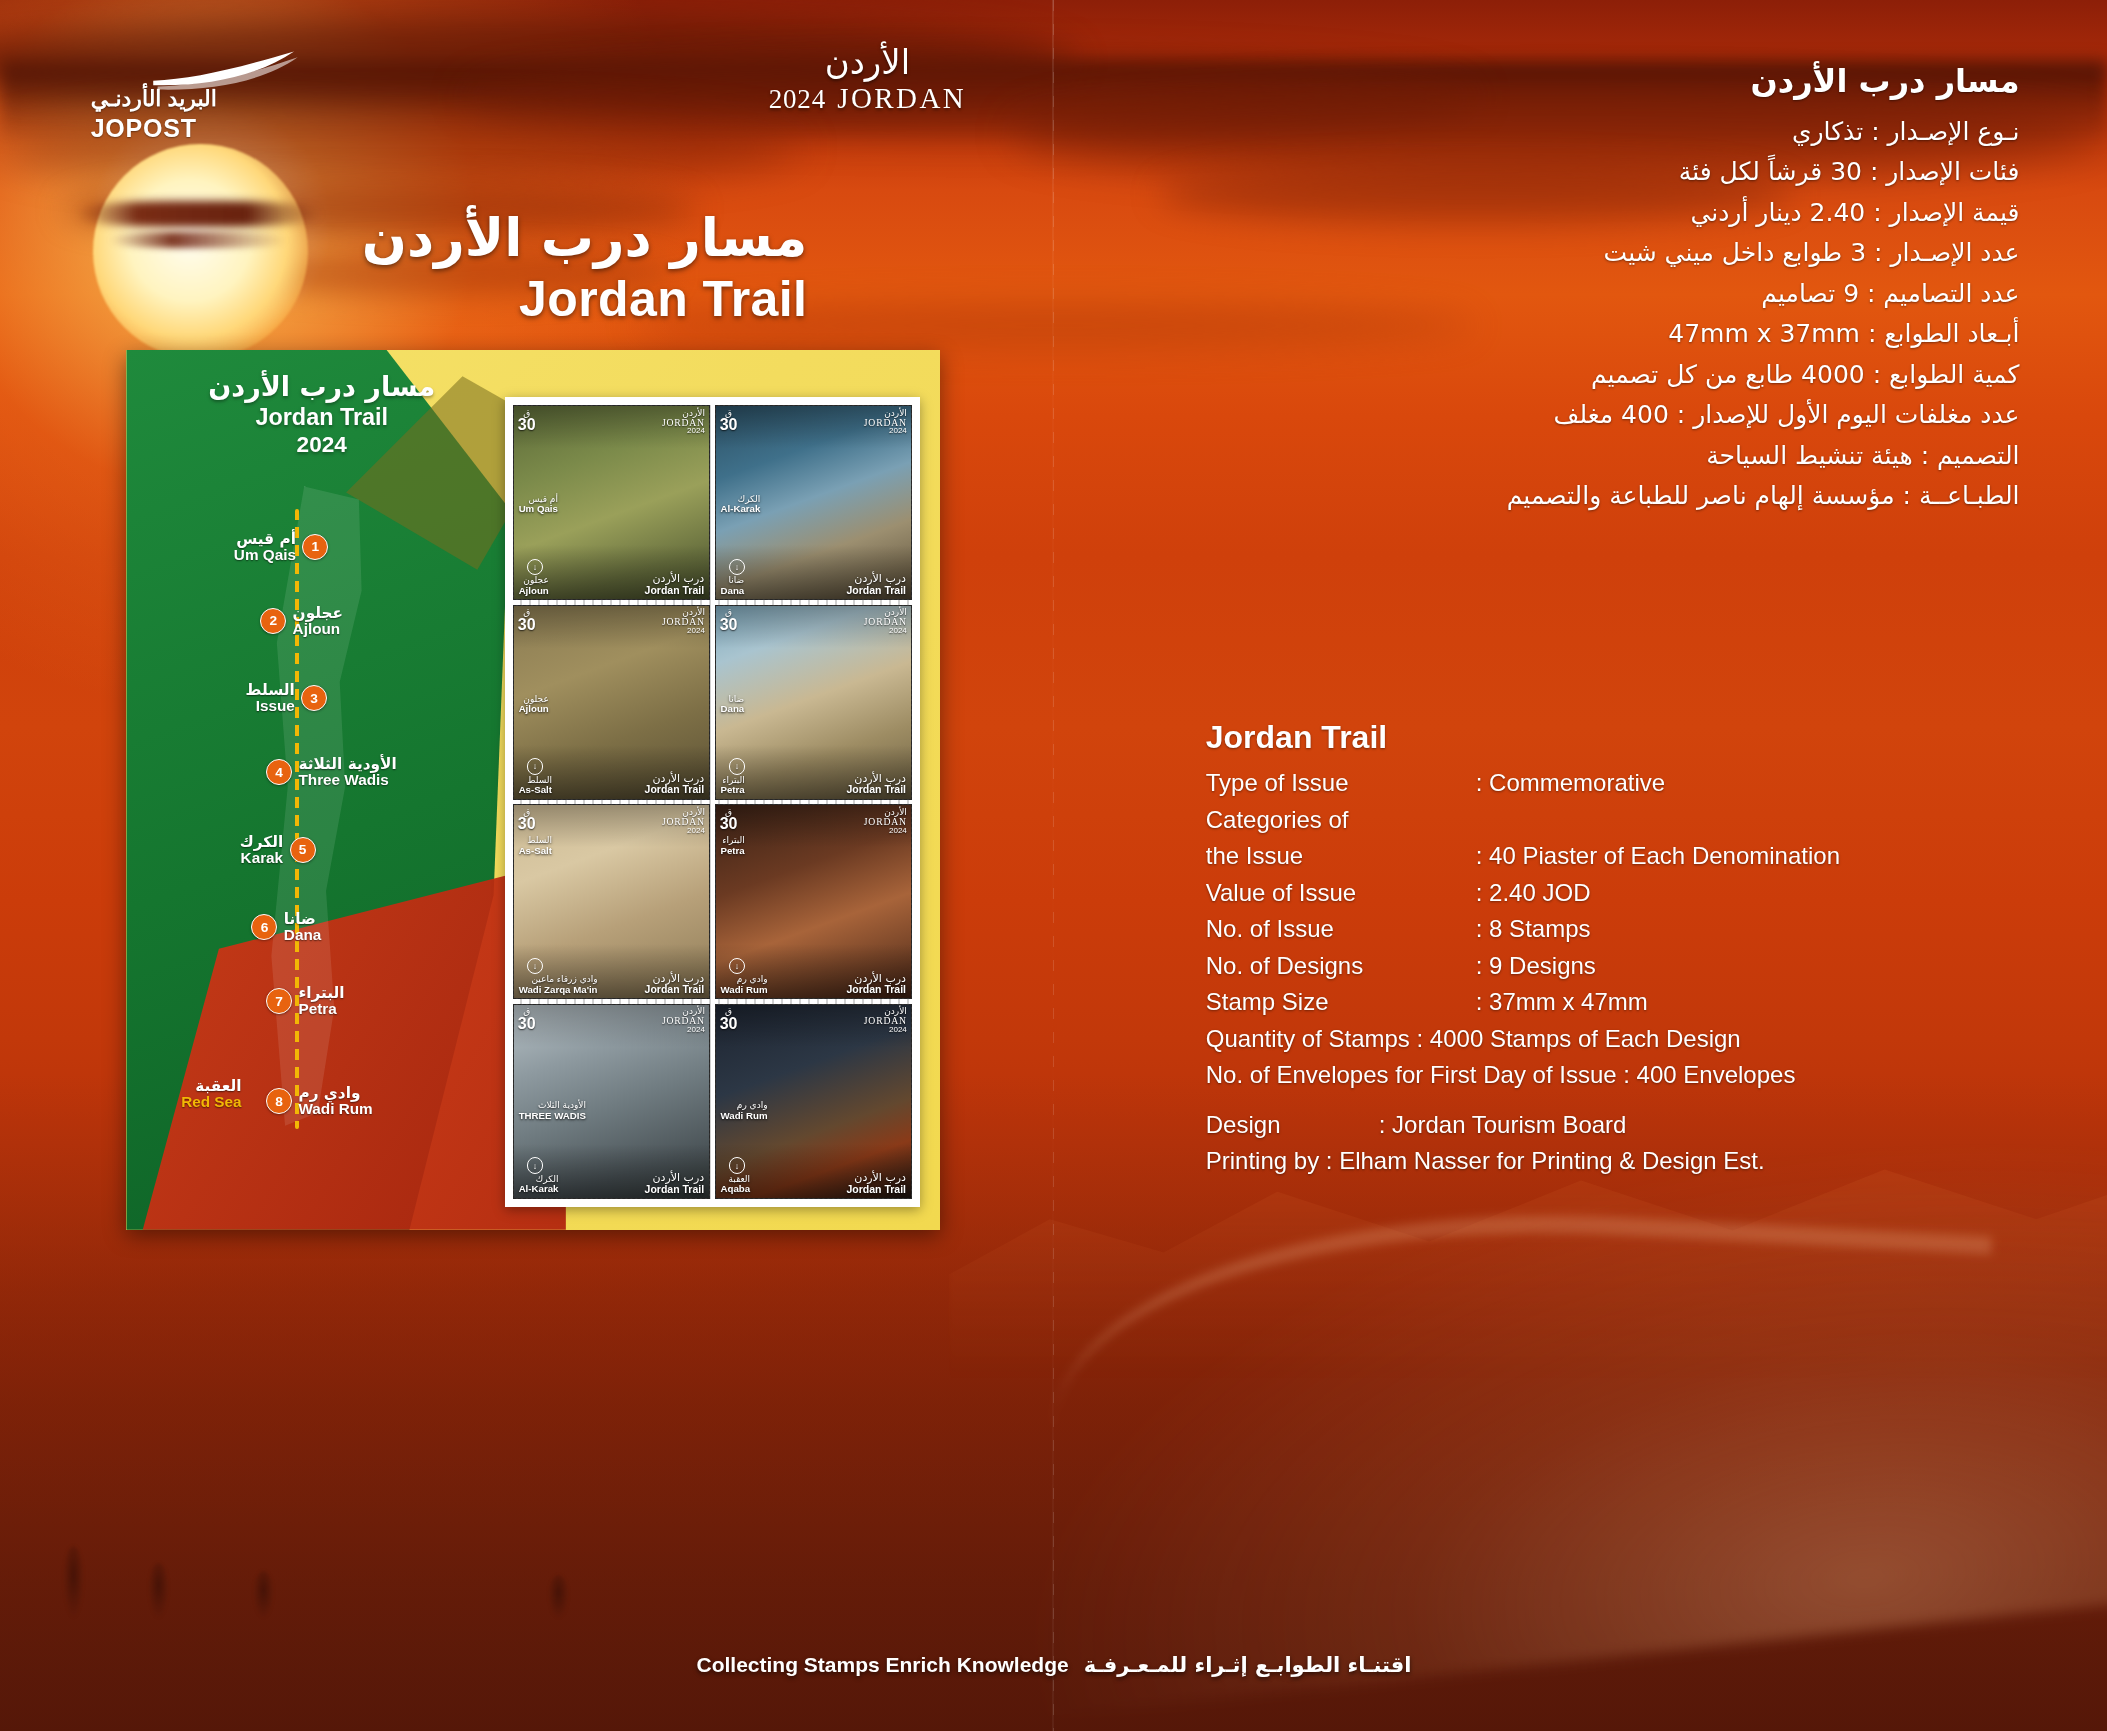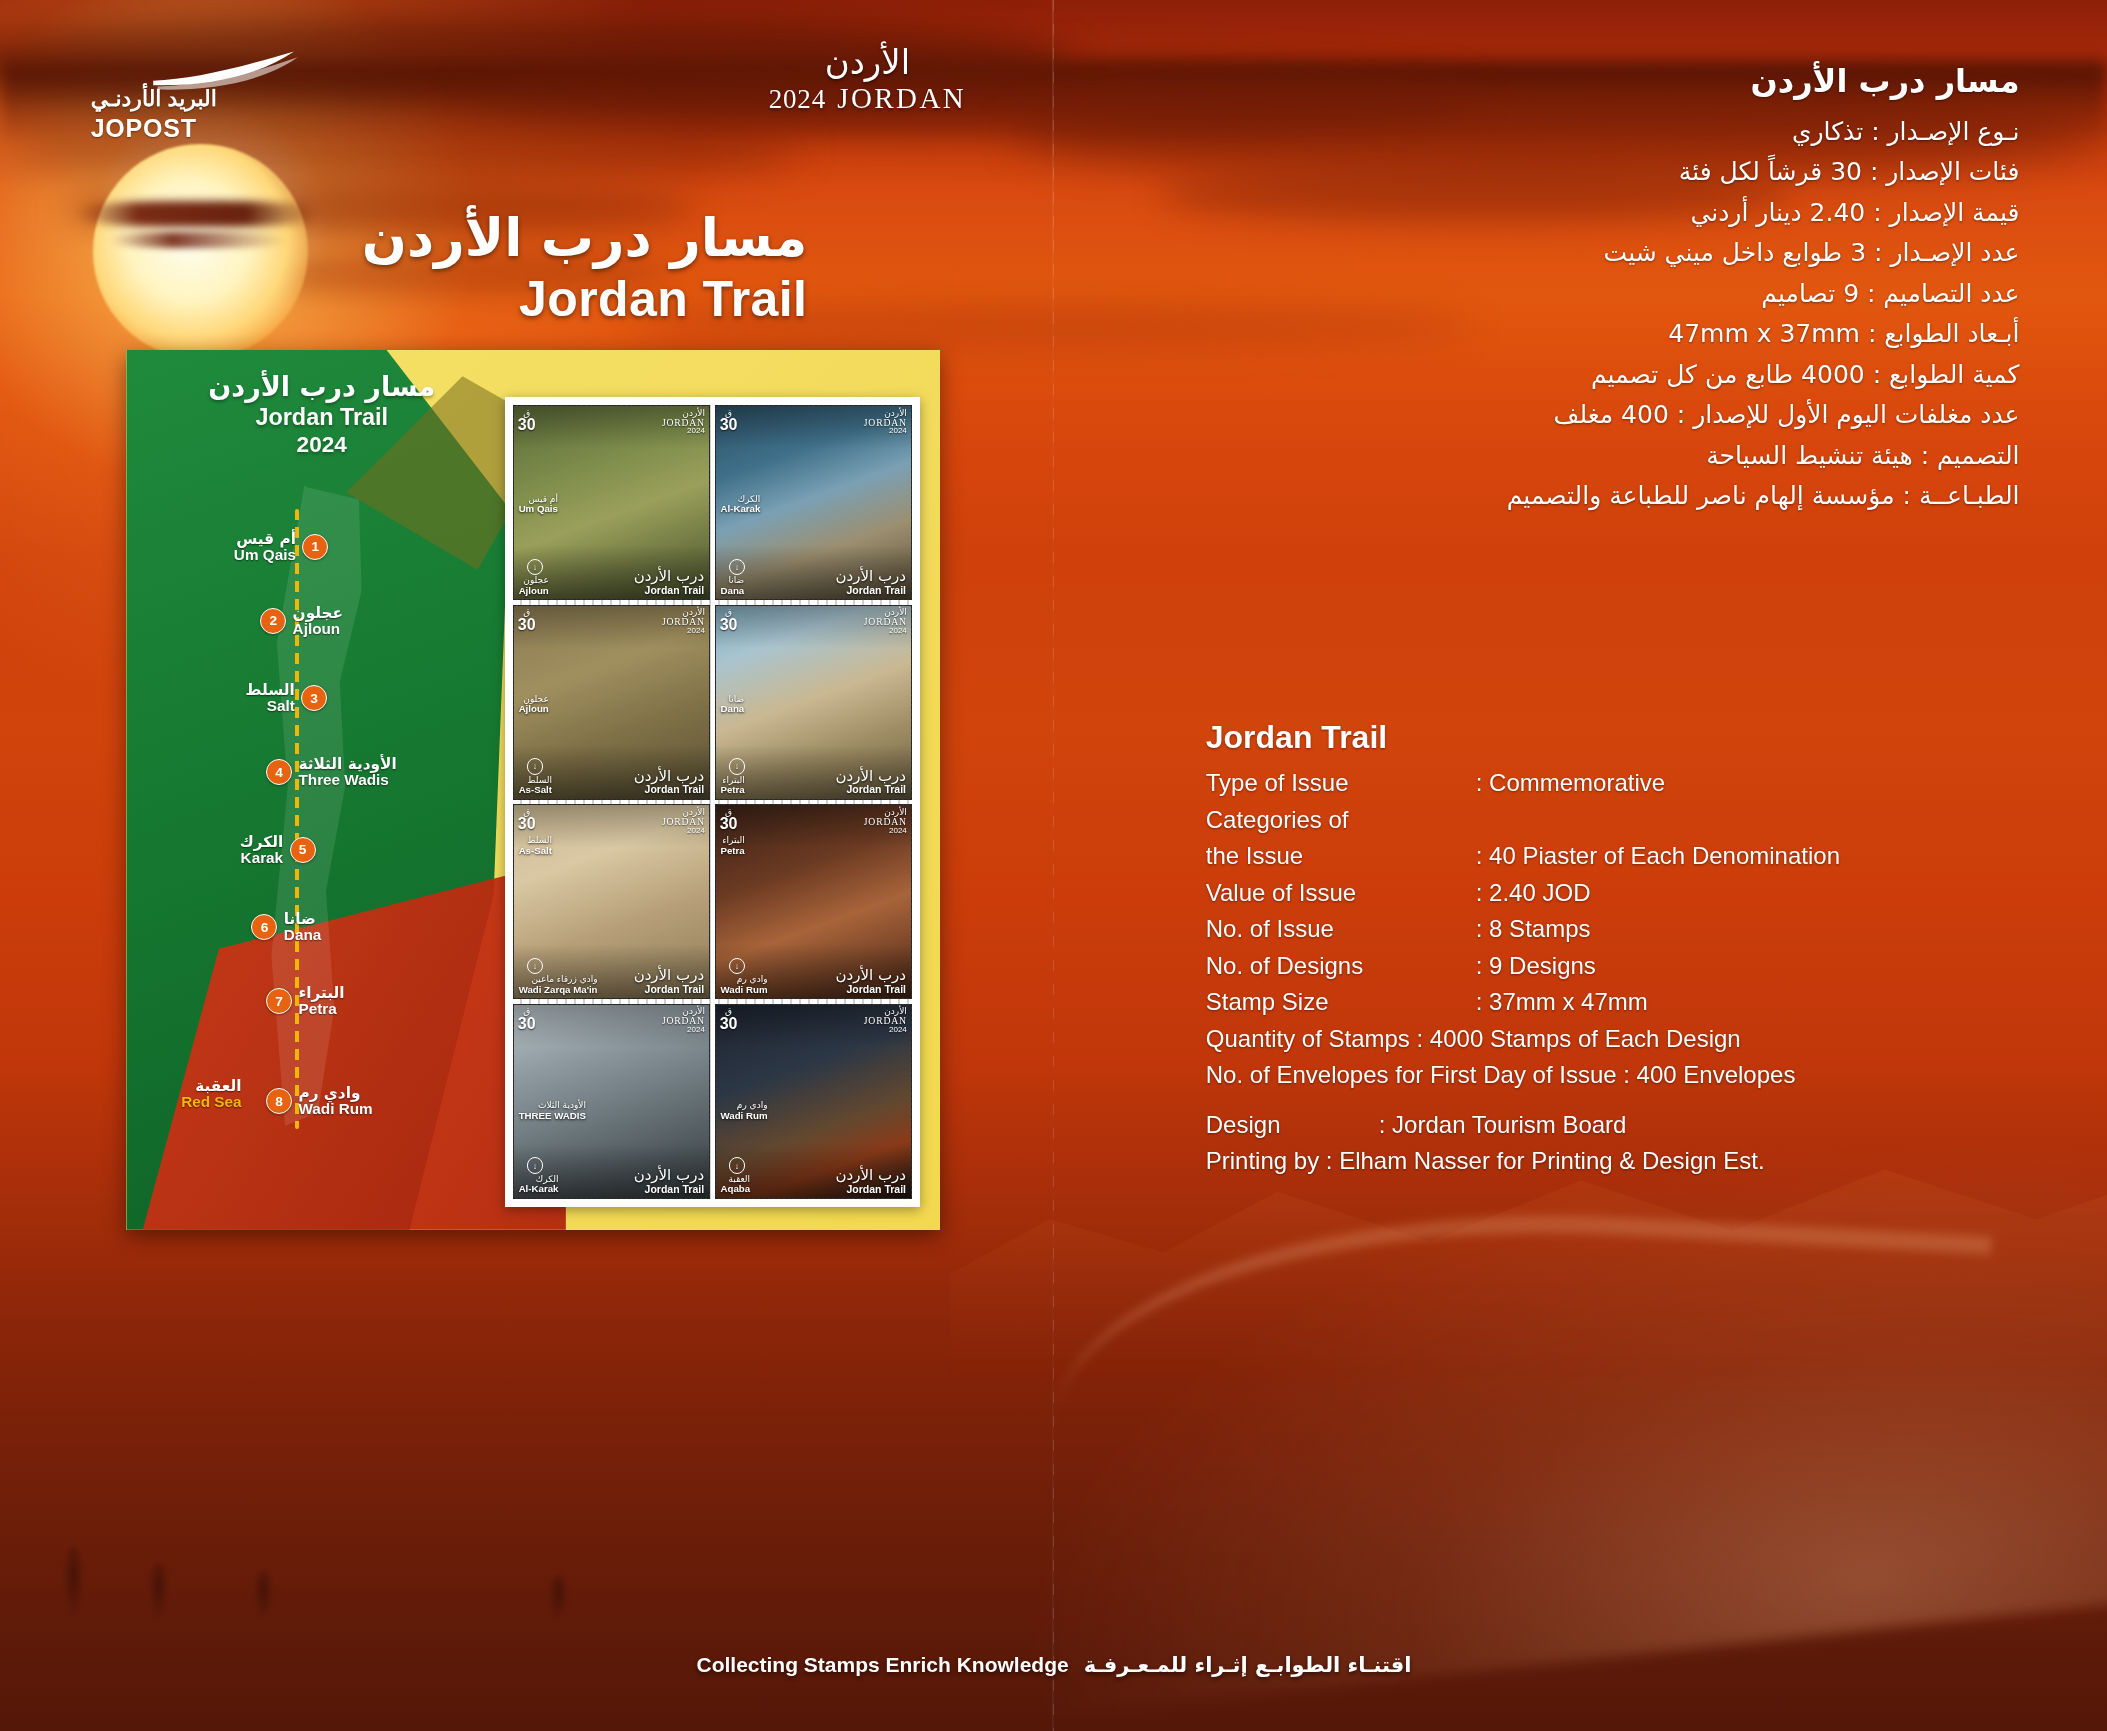--- a/index.html
+++ b/index.html
@@ -298,21 +298,21 @@
   .stamp .site2{
     position:absolute;left:4.8px;bottom:3.2px;color:#fff;line-height:1.05;
     text-shadow:0 0.8px 2.4px rgba(0,0,0,.85);
   }
   .stamp .site2 .ar{font-family:"DejaVu Sans",sans-serif;direction:rtl;font-size:9px;}
   .stamp .site2 .en{font-size:9.7px;font-weight:bold;}
   .stamp .foot{
     position:absolute;right:4.8px;bottom:3.2px;color:#fff;text-align:right;line-height:1.05;
     text-shadow:0 0.8px 2.4px rgba(0,0,0,.85);
   }
-  .stamp .foot .ar{font-family:"DejaVu Sans",sans-serif;direction:rtl;font-size:15px;text-align:right;}
+  .stamp .foot .ar{font-family:"DejaVu Sans",sans-serif;direction:rtl;font-size:11px;text-align:right;}
   .stamp .foot .en{font-size:10.5px;font-weight:bold;}
 
   
   .ar-specs{
     position:absolute;right:4.2%;top:3.6%;width:42%;
     color:#fff;direction:rtl;text-align:right;
     font-family:"DejaVu Sans", sans-serif;
     text-shadow:0 0.8px 2.4px rgba(0,0,0,.45);
   }
   .ar-specs h2{
@@ -436,21 +436,21 @@
         <div class="lbl" style="text-align:left;">
           <div class="ar">عجلون</div>
           <div class="en">Ajloun</div>
         </div>
       </div>
 
       <div class="marker right" style="left:24%;top:29.5%;">
         <div class="dot">3</div>
         <div class="lbl">
           <div class="ar">السلط</div>
-          <div class="en">Salt</div>
+          <div class="en">Issue</div>
         </div>
       </div>
 
       <div class="marker left" style="left:31%;top:39.5%;">
         <div class="dot">4</div>
         <div class="lbl" style="text-align:left;">
           <div class="ar">الأودية الثلاثة</div>
           <div class="en">Three Wadis</div>
         </div>
       </div>

